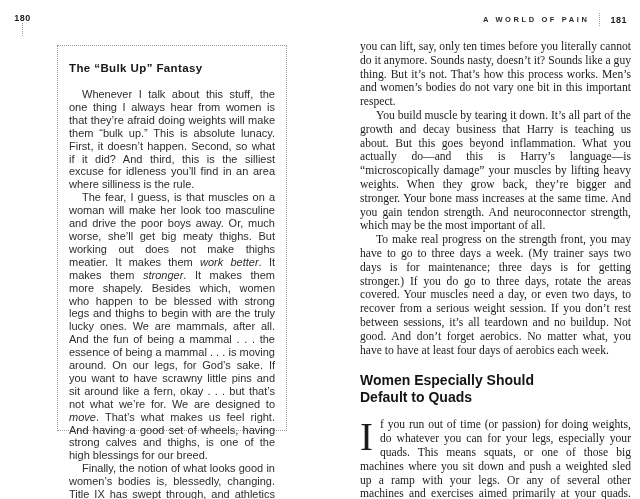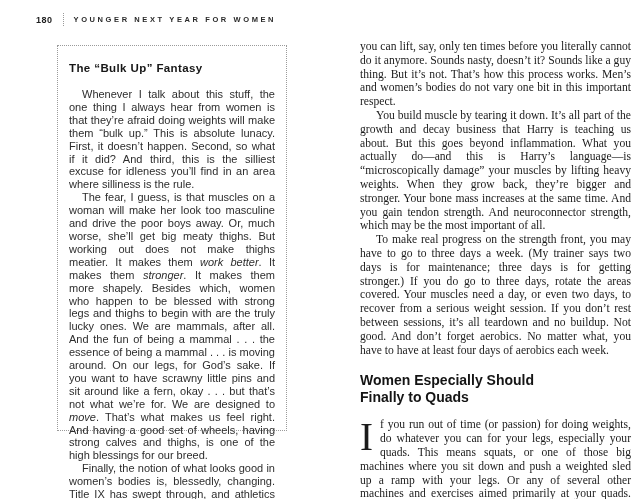--- a/index.html
+++ b/index.html
@@ -10,21 +10,21 @@
     background:#ffffff;
     overflow:hidden;
     font-family:"Liberation Serif", serif;
     color:#1b1b1b;
   }
   
   .runhead-row {
     position:absolute; top:13px;
     display:flex; align-items:center;
   }
-  .runhead-left  { left:36px; }
+  .runhead-left  { left:12px;flex-direction:column; }
   .runhead-right { right:13px; }
   .pagenum {
     font-family:"Liberation Sans", sans-serif;
     font-weight:700; font-size:9px; letter-spacing:.5px; color:#1e1e1e;
   }
   .head-divider {
     width:0; height:13px;
     border-left:1px dotted #9a9a9a;
     margin:0 10px;
   }
@@ -82,41 +82,45 @@
   }
 </style>
 </head>
 <body>
 
 <div class="spread">
 
   <div class="runhead-row runhead-left">
     <span class="pagenum">180</span>
     <span class="head-divider"></span>
-    <span class="runhead-title">YOUNGER NEXT YEAR FOR WOMEN</span>
   </div>
 
+  <div class="runhead-row runhead-right">
+    <span class="runhead-title">A WORLD OF PAIN</span>
+    <span class="head-divider"></span>
+    <span class="pagenum">181</span>
+  </div>
 
   <div class="sidebar">
     <div class="sidebar-title">The “Bulk Up” Fantasy</div>
     <div class="sidebar-body">
         <p class="indent"><span>Whenever I talk about this stuff, the one thing I always hear from women is that they’re afraid doing weights will make them “bulk up.” This is absolute lunacy. First, it doesn’t happen. Second, so what if it did? And third, this is the silliest excuse for idleness you’ll find in an area where silliness is the rule.</span></p>
         <p class="indent"><span>The fear, I guess, is that muscles on a woman will make her look too masculine and drive the poor boys away. Or, much worse, she’ll get big meaty thighs. But working out does not make thighs meatier. It makes them </span><i>work better</i><span>. It makes them </span><i>stronger</i><span>. It makes them more shapely. Besides which, women who happen to be blessed with strong legs and thighs to begin with are the truly lucky ones. We are mammals, after all. And the fun of being a mammal . . . the essence of being a mammal . . . is moving around. On our legs, for God’s sake. If you want to have scrawny little pins and sit around like a fern, okay . . . but that’s not what we’re for. We are designed to </span><i>move</i><span>. That’s what makes us feel right. And having a good set of wheels, having strong calves and thighs, is one of the high blessings for our breed.</span></p>
         <p class="indent"><span>Finally, the notion of what looks good in women’s bodies is, blessedly, changing. Title IX has swept through, and athletics are now part of women’s lives. Women are no longer supposed to lounge on divans and be helpless, like Daisy in </span><i>The Great Gatsby</i><span>. Women do stuff today. And they look it. And those who are not idiots like what they see.</span></p>
       </div>
   </div>
 
   <div class="right-col">
     <div>
         <p><span>you can lift, say, only ten times before you literally cannot do it anymore. Sounds nasty, doesn’t it? Sounds like a guy thing. But it’s not. That’s how this process works. Men’s and women’s bodies do not vary one bit in this important respect.</span></p>
         <p class="indent"><span>You build muscle by tearing it down. It’s all part of the growth and decay business that Harry is teaching us about. But this goes beyond inflammation. What you actually do—and this is Harry’s language—is “microscopically damage” your muscles by lifting heavy weights. When they grow back, they’re bigger and stronger. Your bone mass increases at the same time. And you gain tendon strength. And neuroconnector strength, which may be the most important of all.</span></p>
         <p class="indent"><span>To make real progress on the strength front, you may have to go to three days a week. (My trainer says two days is for maintenance; three days is for getting stronger.) If you do go to three days, rotate the areas covered. Your muscles need a day, or even two days, to recover from a serious weight session. If you don’t rest between sessions, it’s all teardown and no buildup. Not good. And don’t forget aerobics. No matter what, you have to have at least four days of aerobics each week.</span></p>
       </div>
 
     <div class="section-heading">
       <span style="display:block">Women Especially Should</span>
-      <span style="display:block">Finally to Quads</span>
+      <span style="display:block">Default to Quads</span>
     </div>
 
     <p class="drop-para"><span class="dropcap">I</span><span>f you run out of time (or passion) for doing weights, do whatever you can for your legs, especially your quads. This means squats, or one of those big machines where you sit down and push a weighted sled up a ramp with your legs. Or any of several other machines and exercises aimed primarily at your quads. Do your hamstrings, too, maybe using the machine that makes you pull back with your heels.</span></p>
   </div>
 
 </div>
 
 </body></html>

